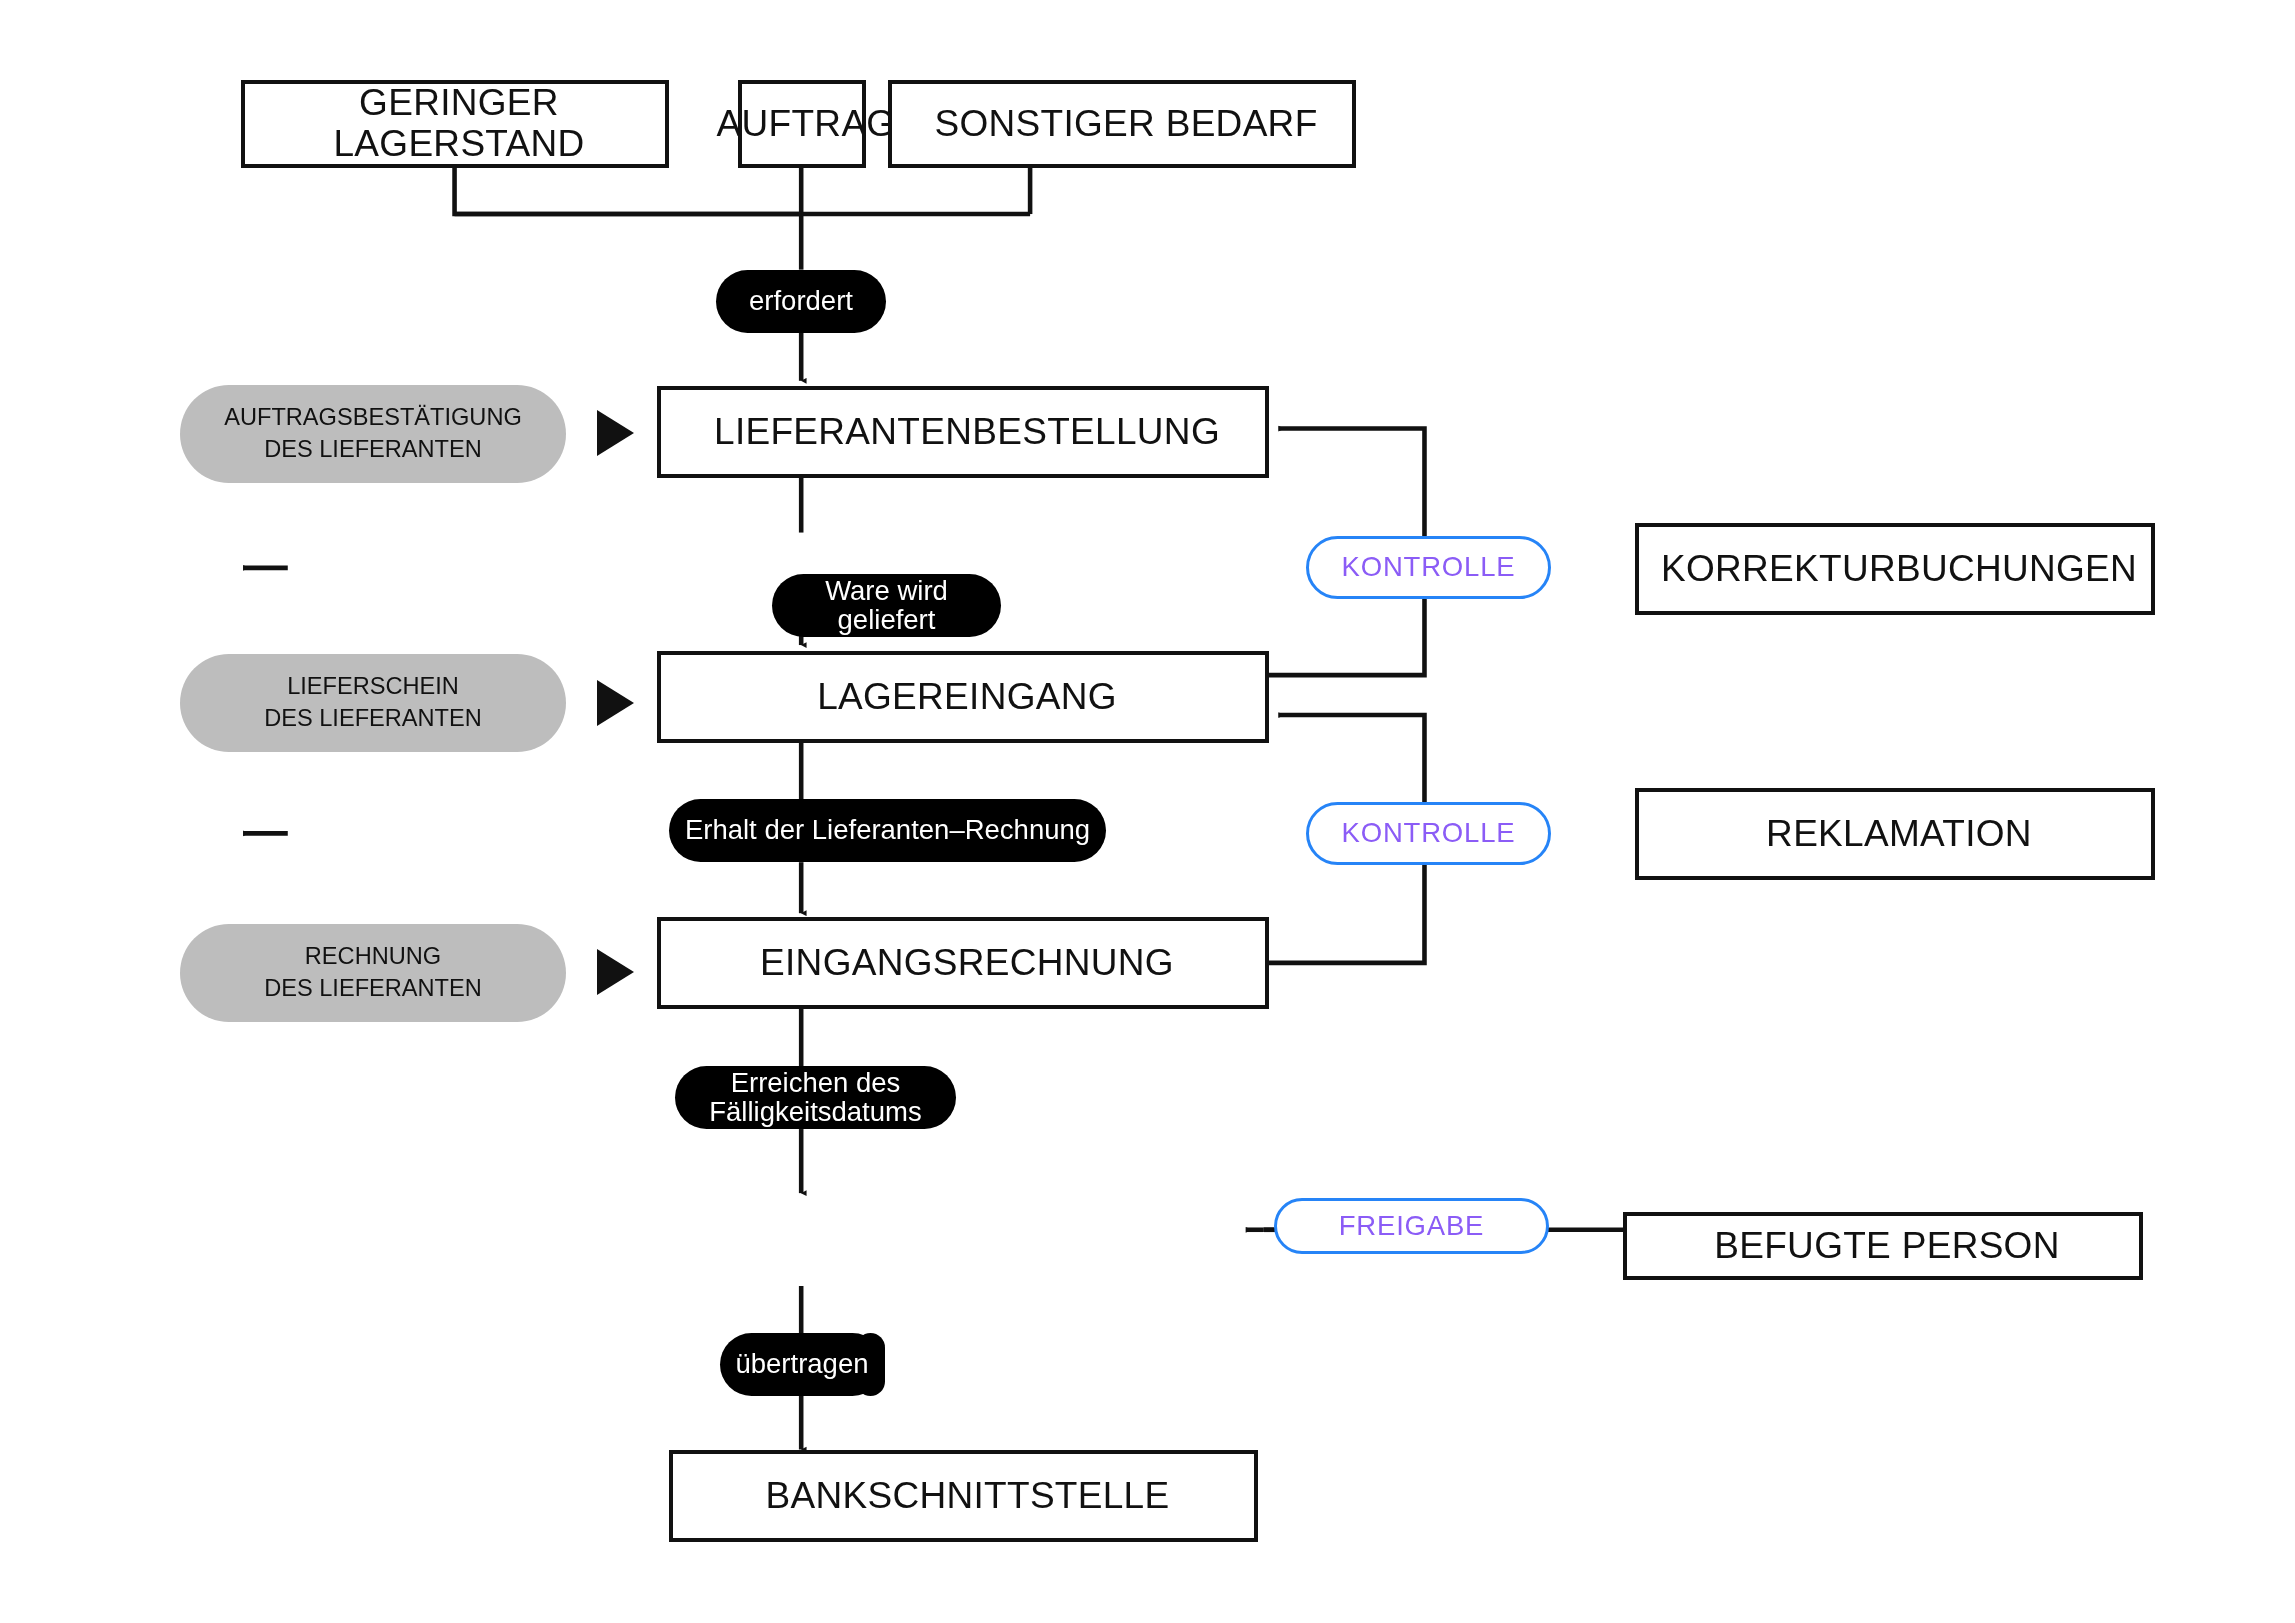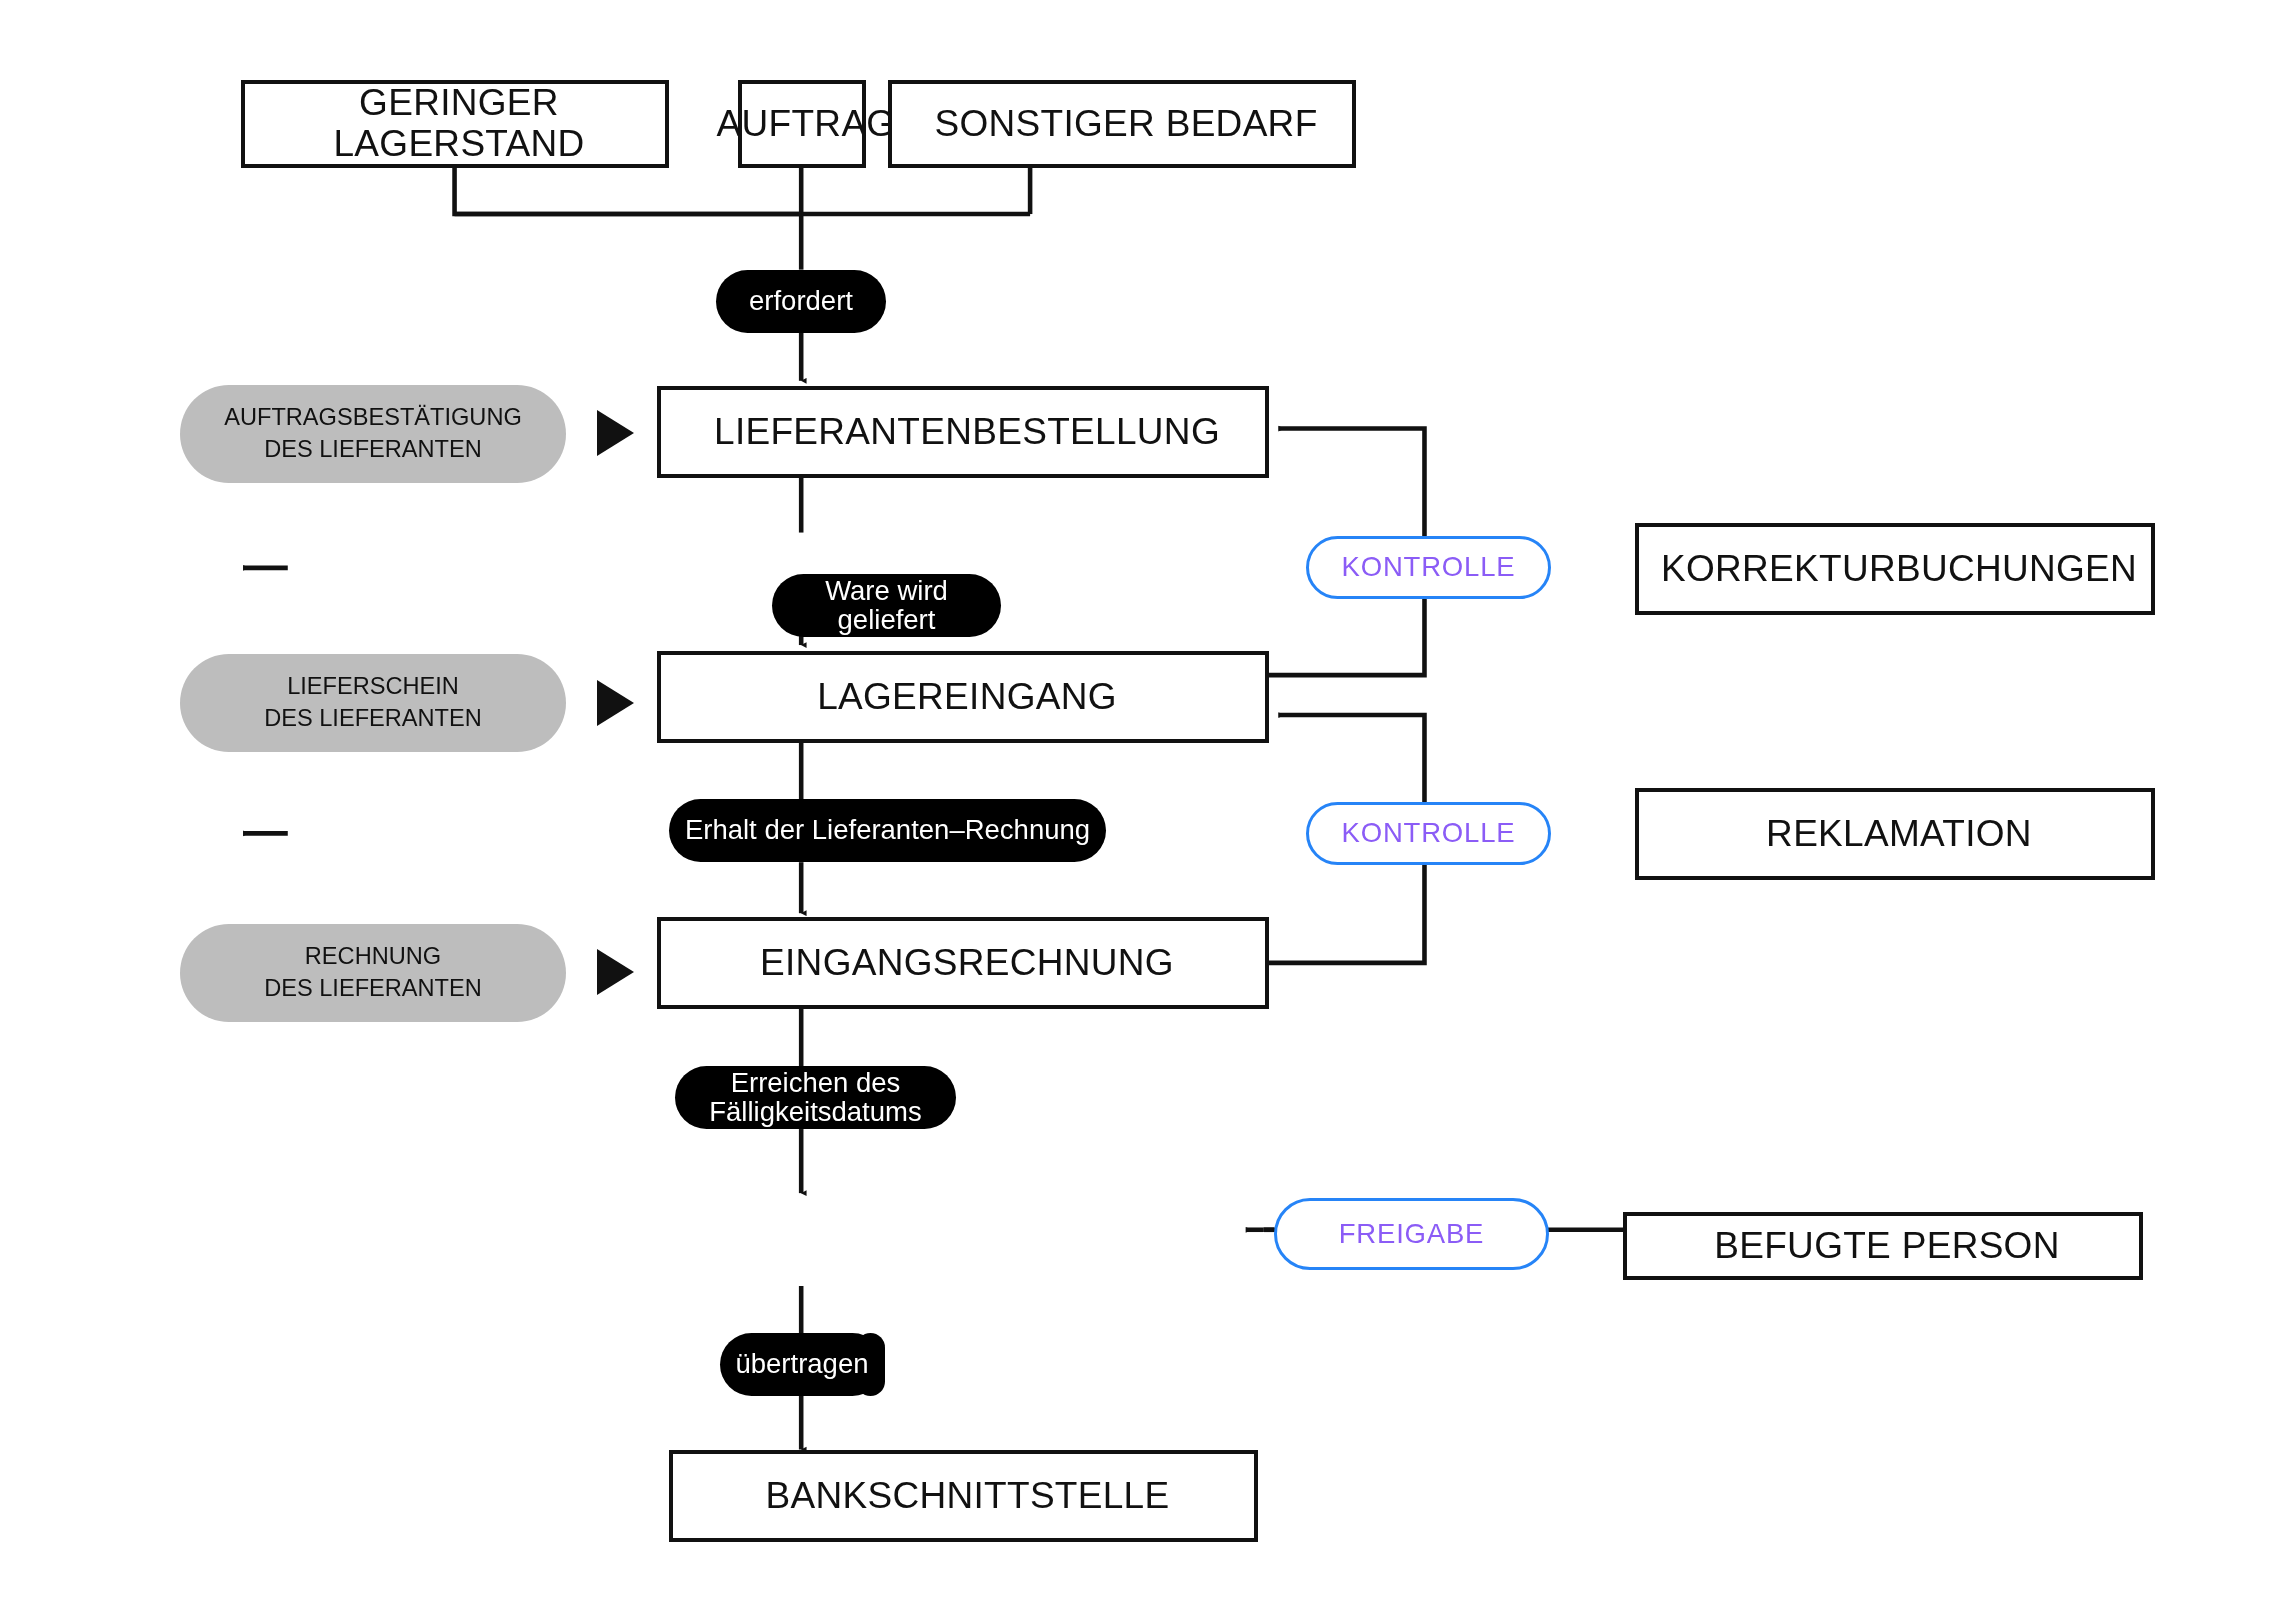--- a/index.html
+++ b/index.html
@@ -207,21 +207,21 @@
 
   <div class="node box" style="left:657px; top:917px; width:612px; height:92px;">
     <span>EINGANGSRECHNUNG</span>
   </div>
 
   <div class="node pill-blue" style="left:675px; top:1066px; width:281px; height:63px;">
     <span>Erreichen des Fälligkeitsdatums</span>
   </div>
 
 
-  <div class="node pill-outline" style="left:1274px; top:1198px; width:275px; height:72px;">
+  <div class="node pill-outline" style="left:1274px; top:1198px; width:275px; height:56px;">
     <span>FREIGABE</span>
   </div>
 
   <div class="node box" style="left:1623px; top:1184px; width:520px; height:68px;margin-top:28px;">
     <span>BEFUGTE PERSON</span>
   </div>
 
   <div class="node pill-blue" style="left:856px; top:1333px; width:0px; height:63px;"></div>
   <div class="node pill-blue" style="left:856px; top:1333px; width:0.7px; height:0.7px; opacity:0;"></div>
   <div class="node pill-blue" style="left:720px; top:1333px; width:164px; height:63px;">

